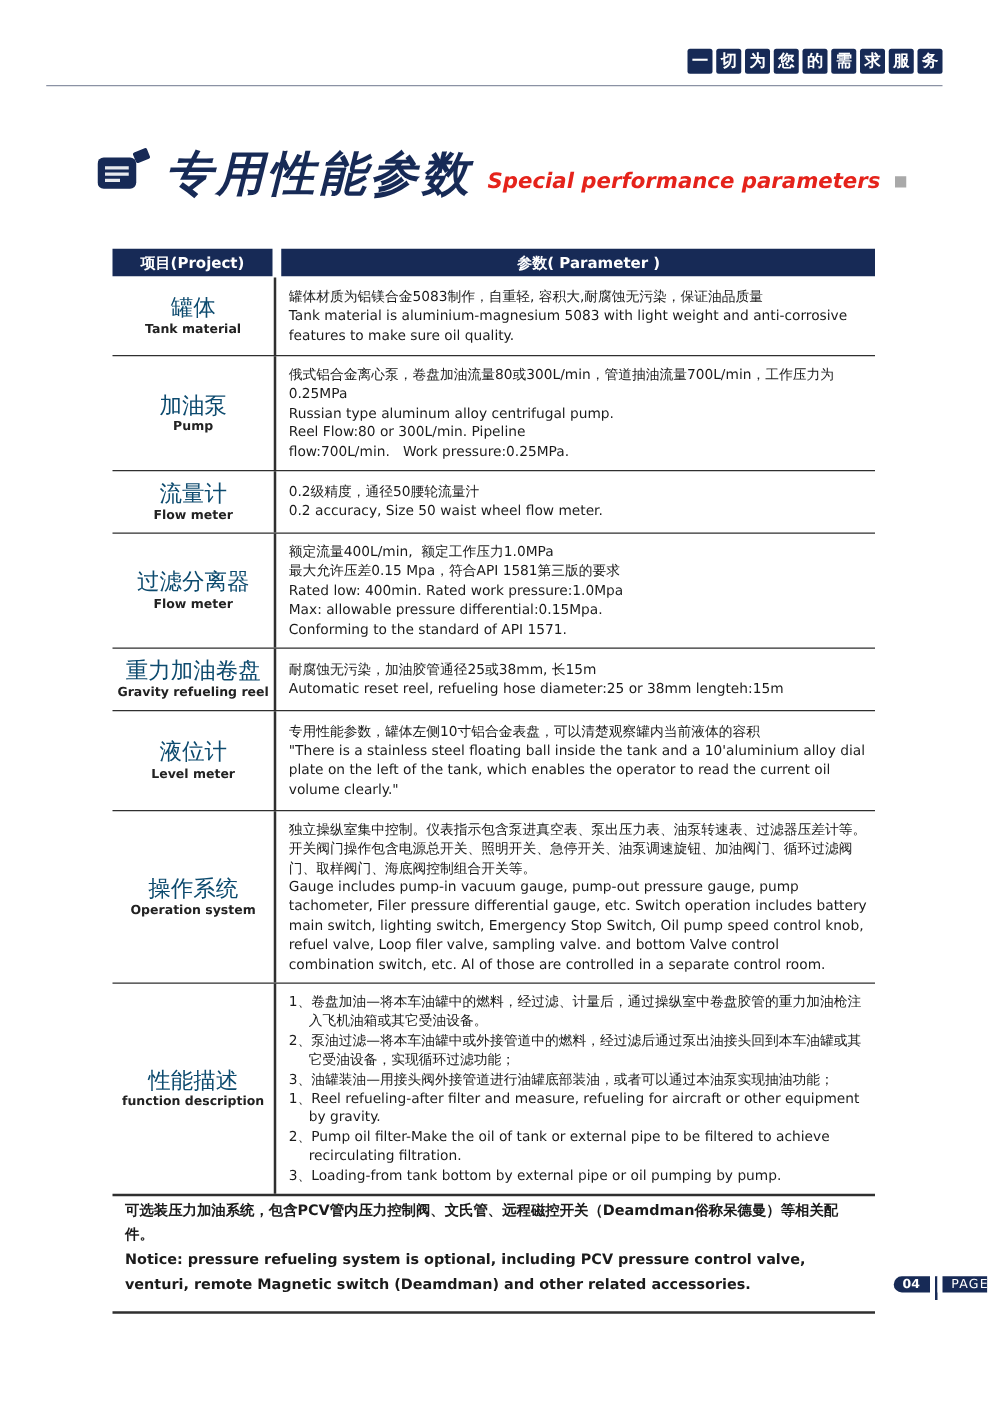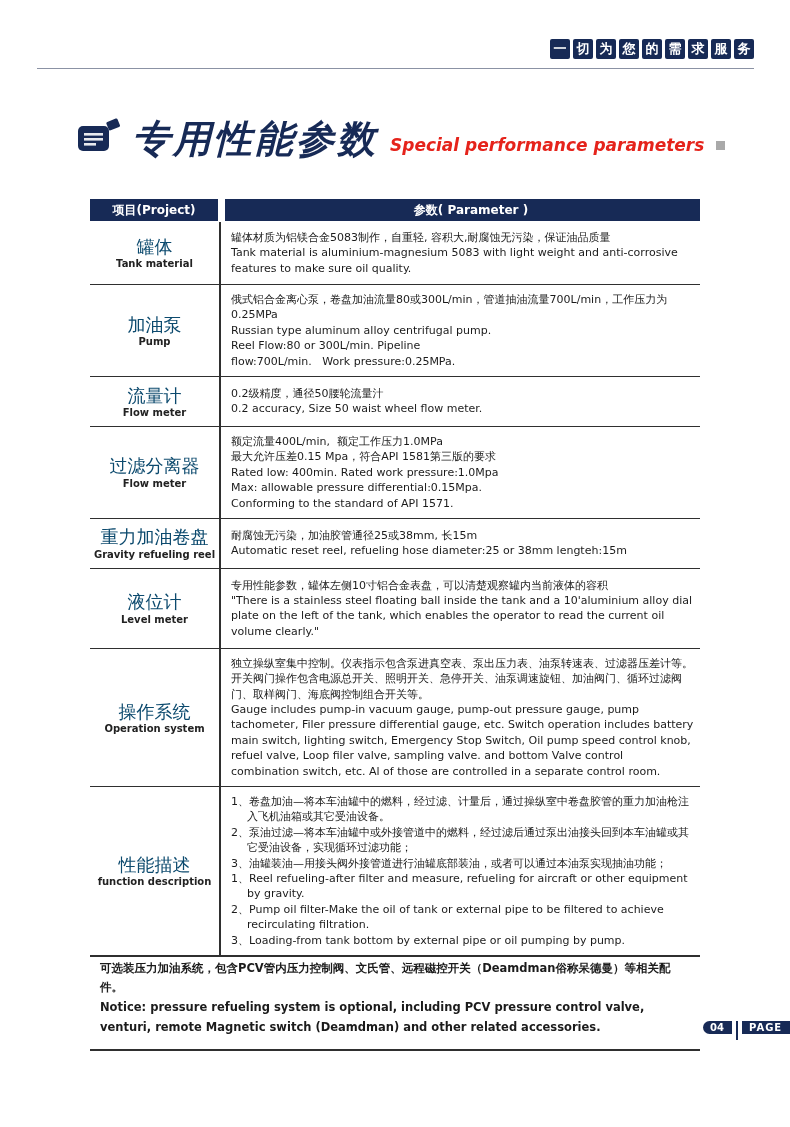--- a/index.html
+++ b/index.html
@@ -55,22 +55,22 @@
   
   .note{border-bottom:2px solid var(--line);padding:2px 12px 12px 10px;min-height:73px;}
   .note-line{font-size:11.5px;font-weight:bold;line-height:1.7;color:#1b1b1b;}
 
   
   .footer{position:absolute;top:1021px;right:0;display:flex;align-items:flex-start;height:20px;}
   .page-num{background:var(--navy);color:#fff;font-weight:bold;font-size:10px;width:29px;height:13px;
       border-radius:7px 0 0 7px;display:flex;align-items:center;justify-content:center;}
   .footer-gap{width:4px;height:13px;background:#fff;}
   .footer-vline{width:2.5px;height:19px;background:var(--navy);}
-  .page-label{background:var(--navy);color:#fff;font-weight:bold;font-size:10px;letter-spacing:1px;
-      width:48px;height:13px;display:flex;align-items:center;justify-content:flex-start;padding-left:7px;}
+  .page-label{background:var(--navy);color:#fff;font-weight:normal;font-size:10px;letter-spacing:1px;
+      width:36px;height:13px;display:flex;align-items:center;justify-content:flex-start;padding-left:7px;}
 </style>
 </head>
 <body>
 
 <div class="page">
 
   <div class="slogan">
       <span class="char">一</span>
       <span class="char">切</span>
       <span class="char">为</span>

